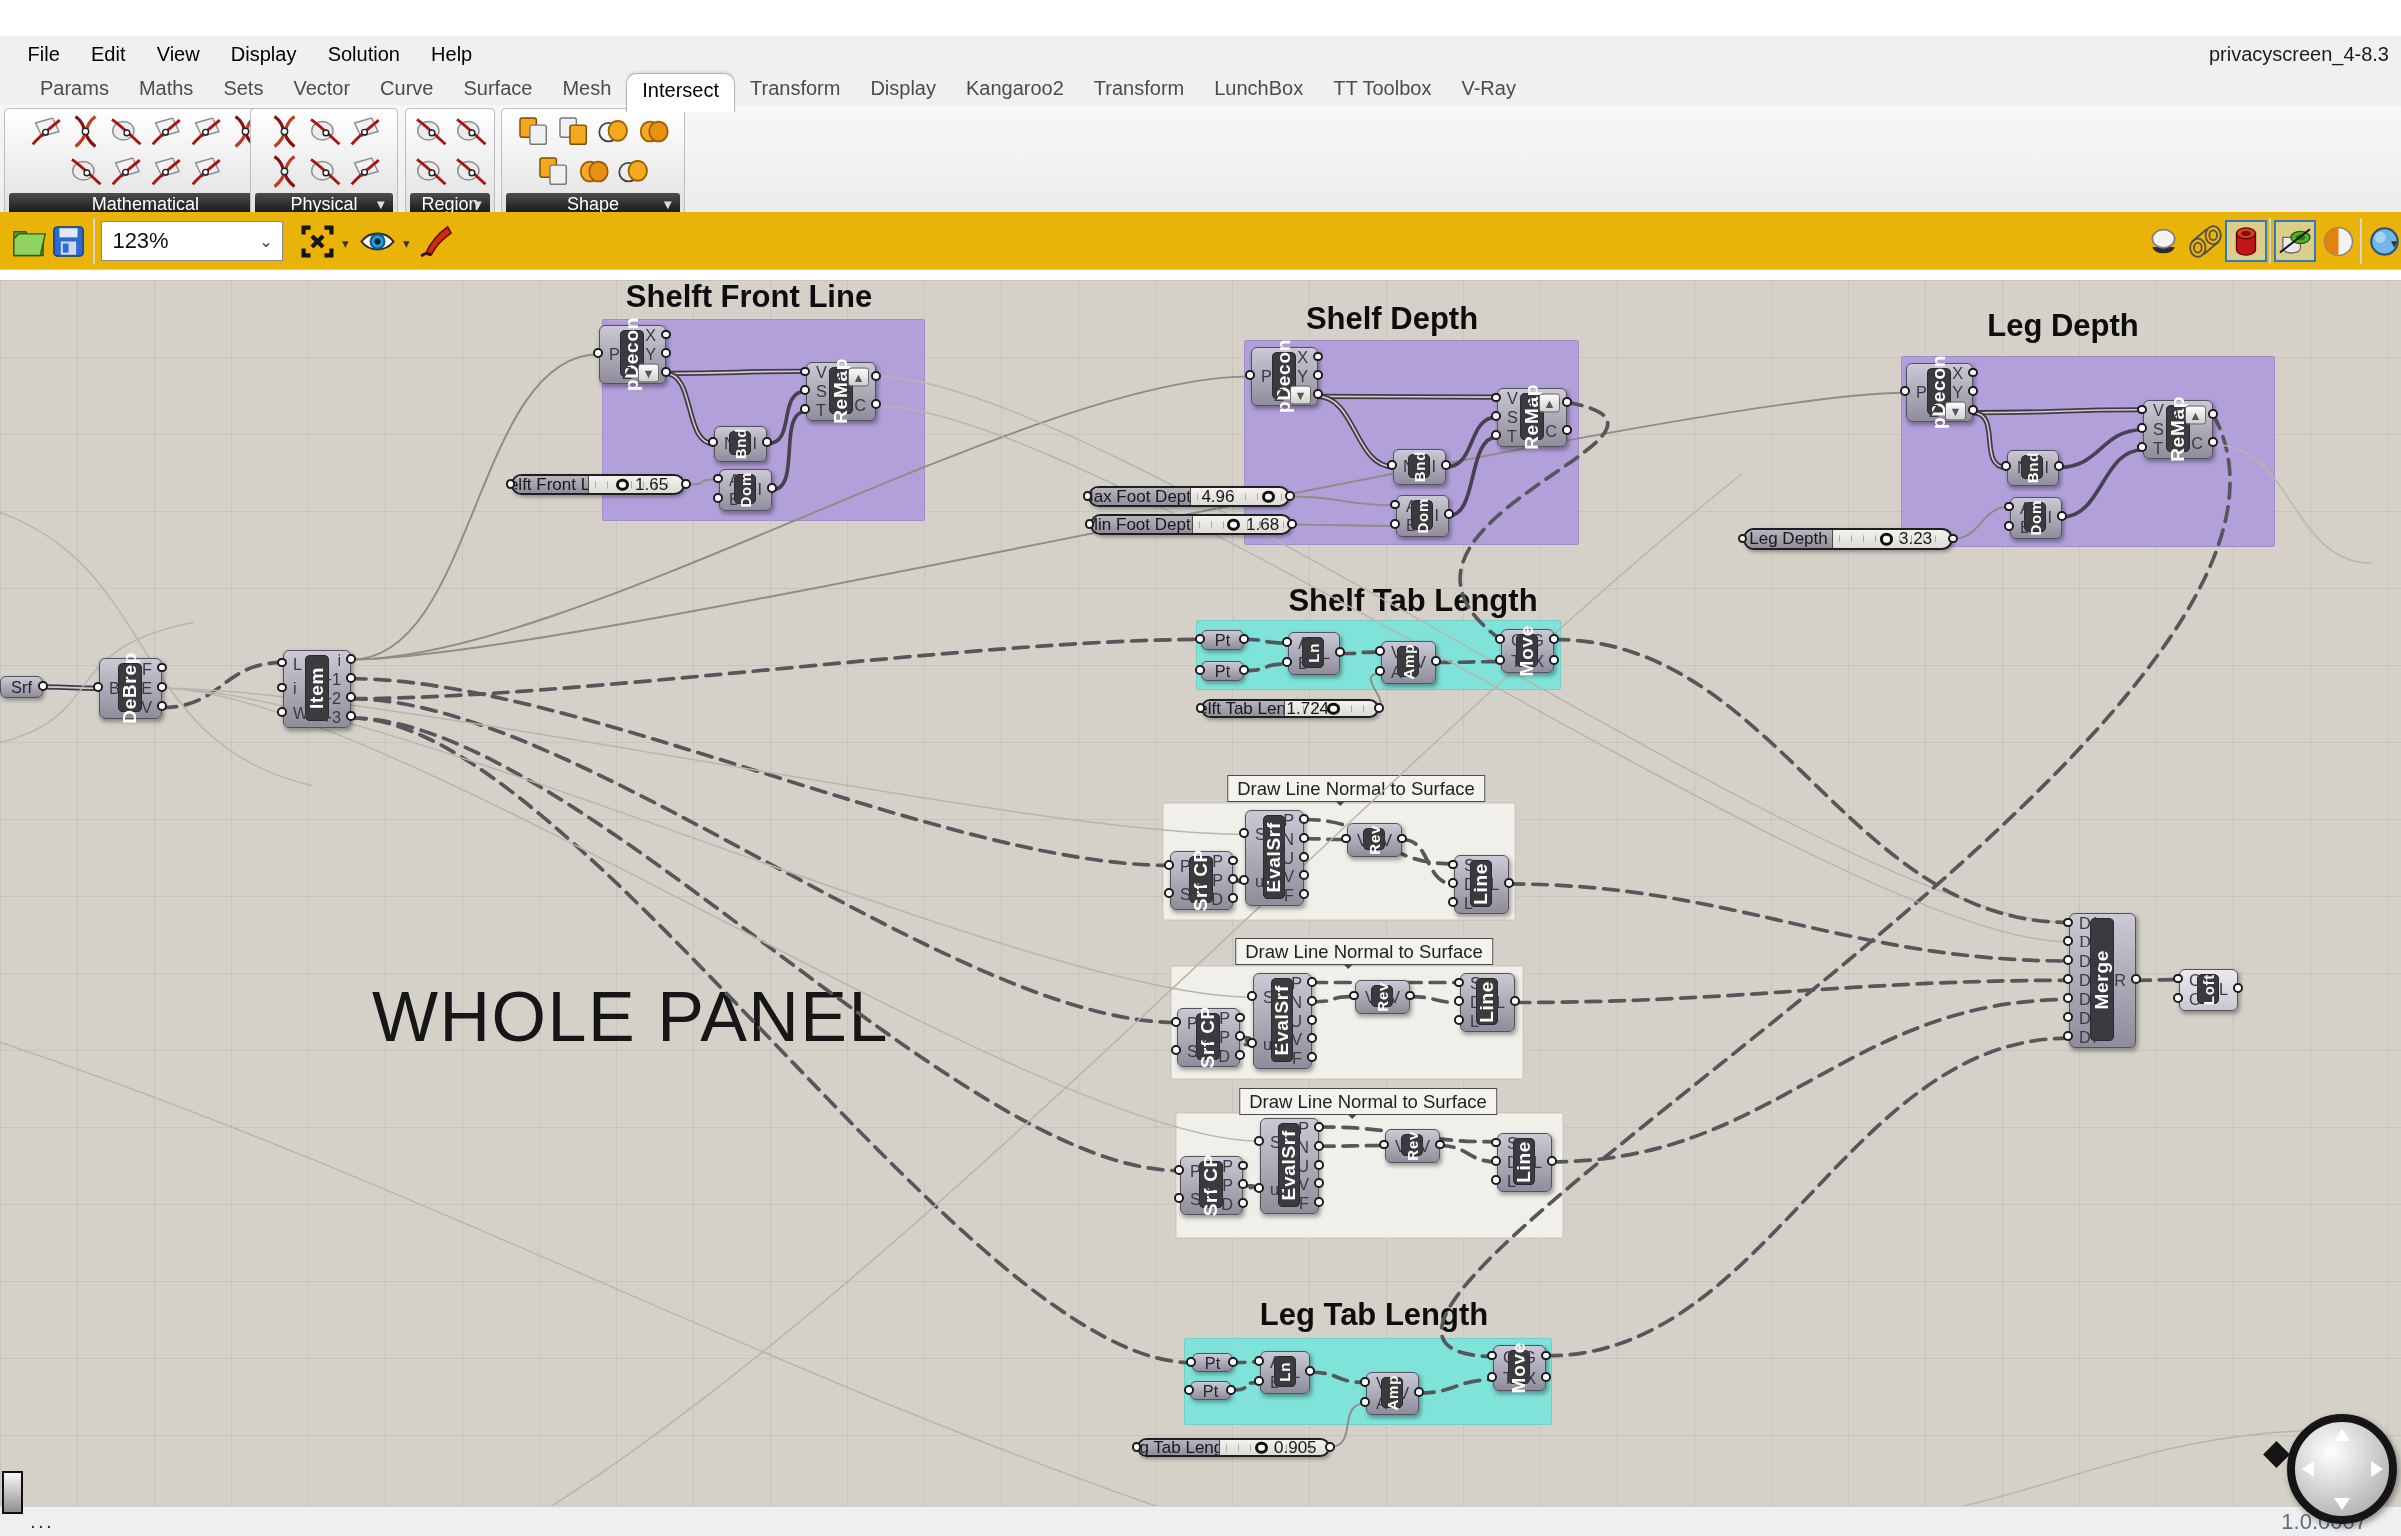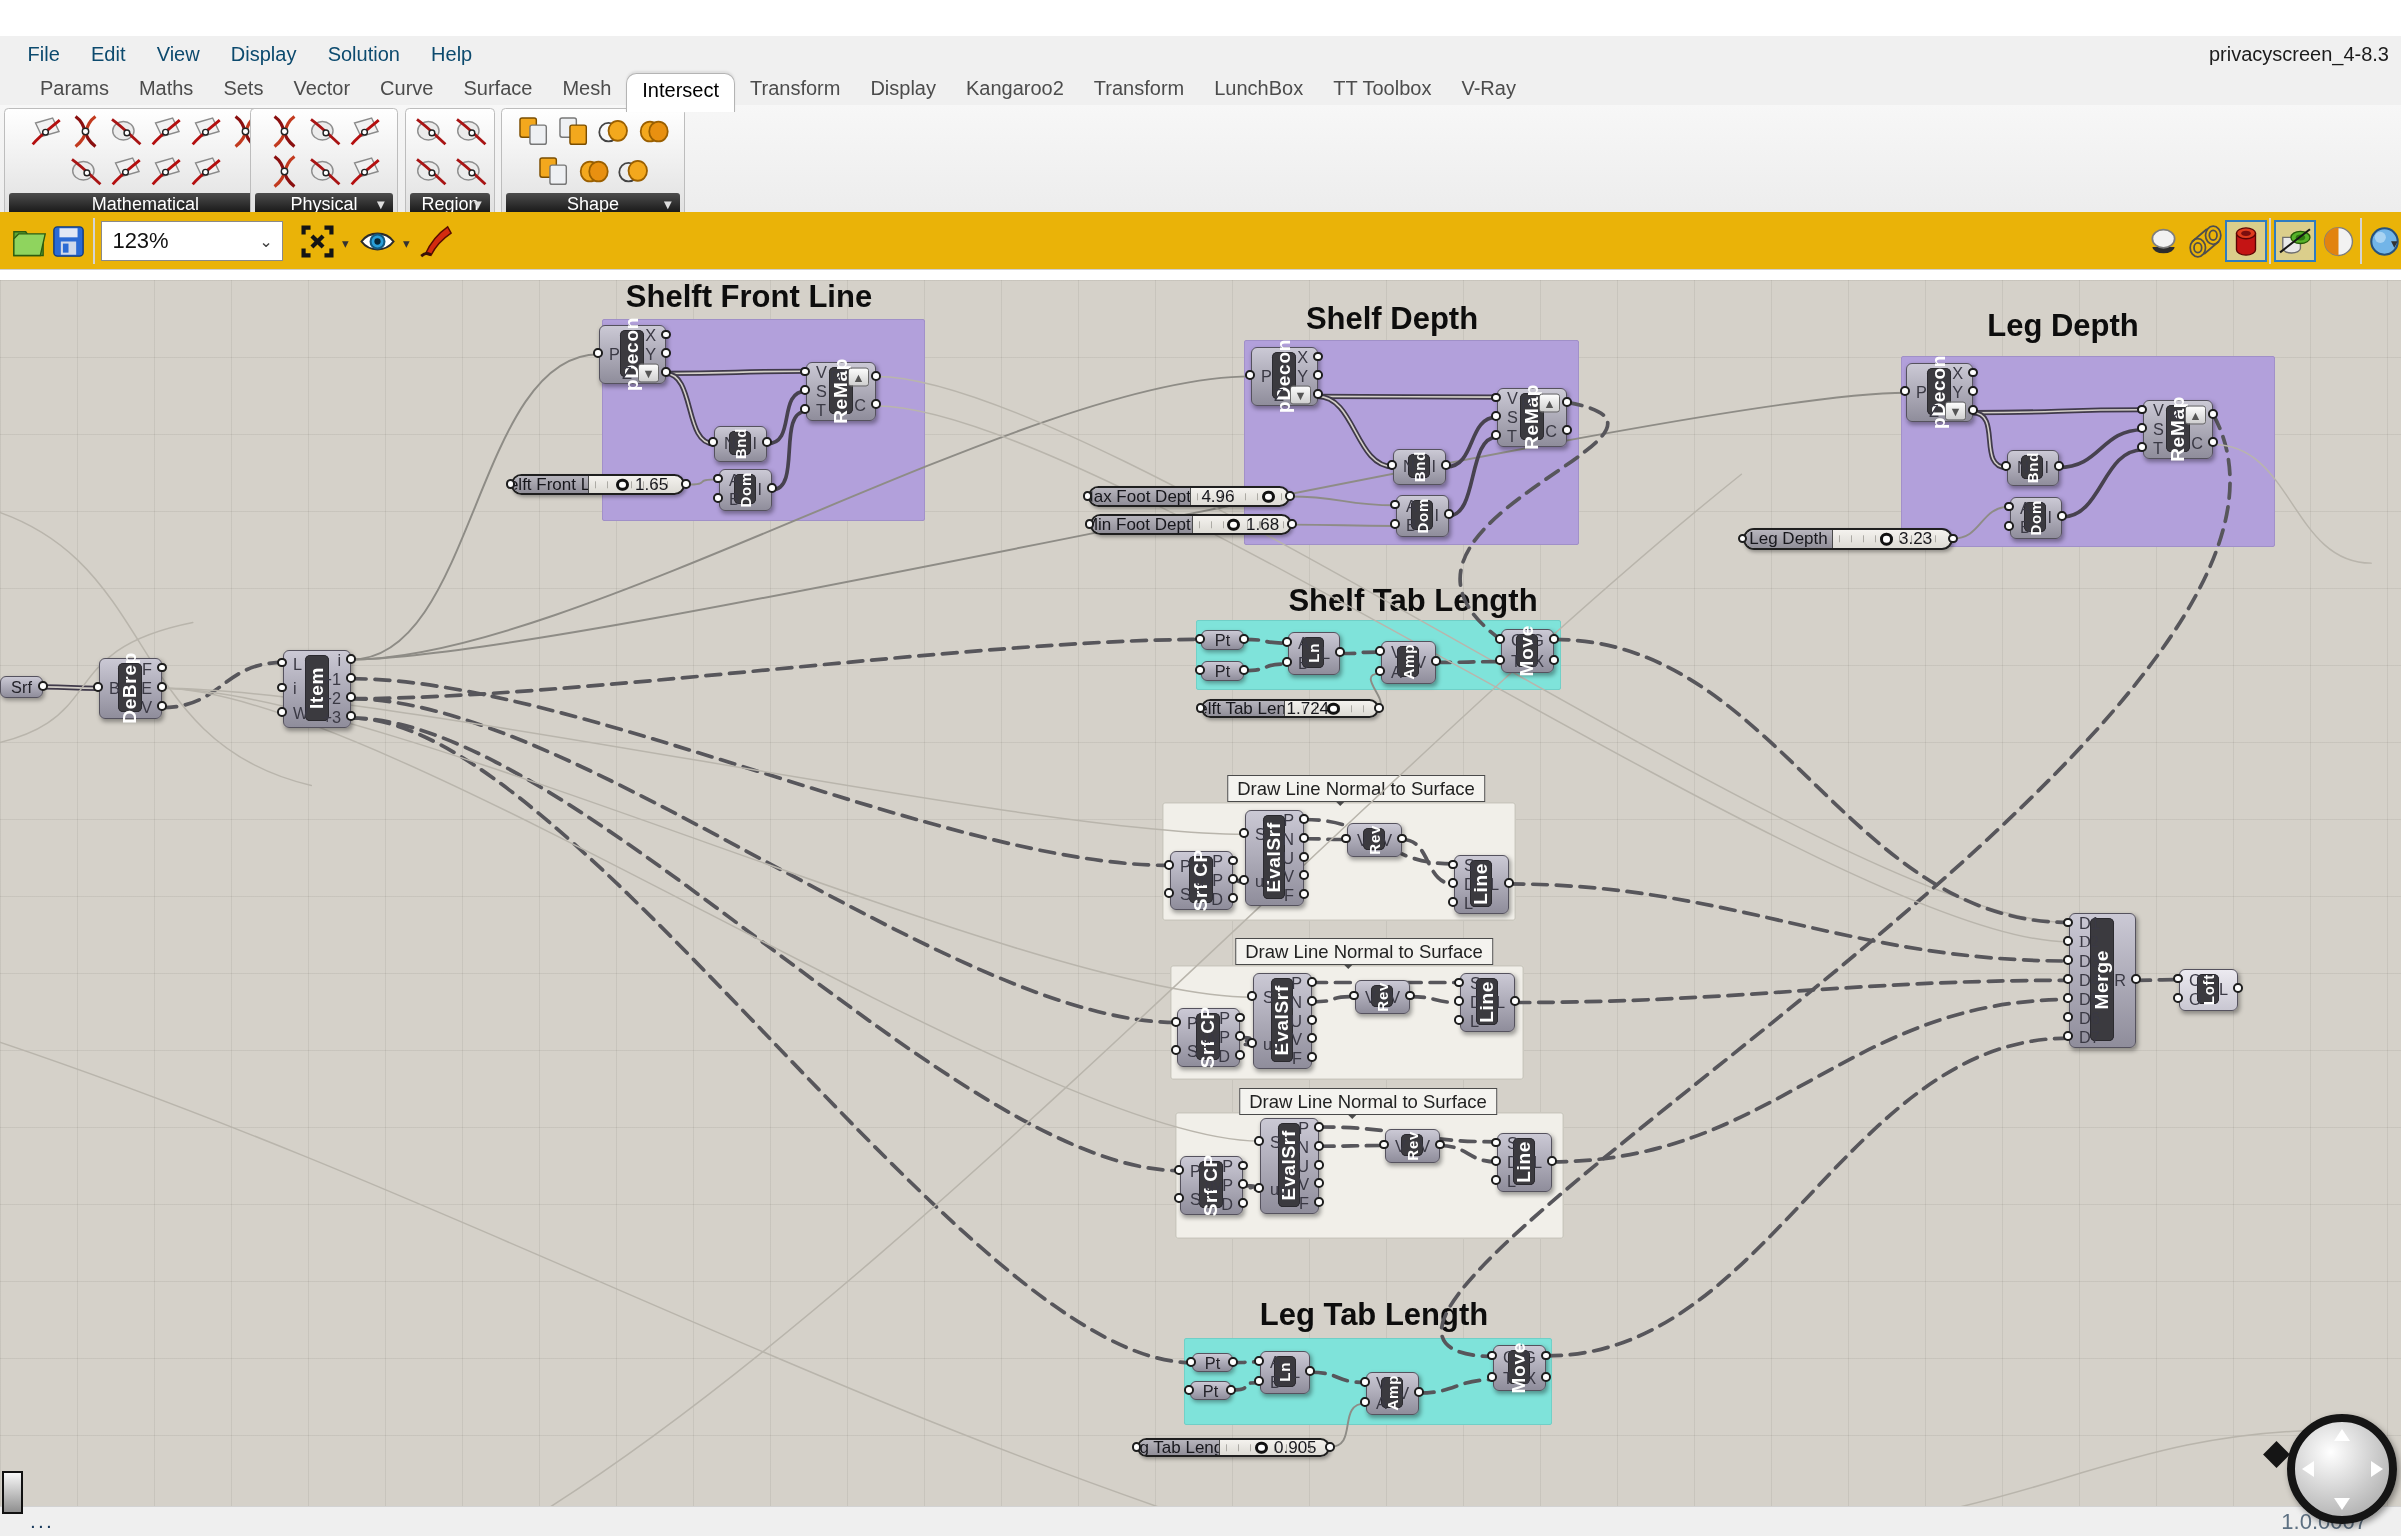--- a/index.html
+++ b/index.html
@@ -11,21 +11,21 @@
   #titlebar { position:absolute; top:0; left:0; width:100%; height:36px; background:#ffffff; }
   #title-text { position:absolute; left:12px; top:0; line-height:36px; font-size:19px; color:#1b1b1b; }
   .winbtn { position:absolute; top:0; width:47px; height:36px; display:flex; align-items:center; justify-content:center; font-size:21px; color:#222; }
   #btn-min { left:2205px; } #btn-restore { left:2272px; } #btn-close { left:2342px; }
   .restore-glyph { position:relative; width:18px; height:18px; }
   .restore-glyph:before { content:""; position:absolute; left:3.7px; top:0; width:13.3px; height:13.3px; border:2.2px solid #222; }
   .restore-glyph:after { content:""; position:absolute; left:0; top:4.4px; width:13.3px; height:13.3px; border:2.2px solid #222; background:#fff; }
 
   
   #menubar { position:absolute; top:36px; left:0; width:100%; height:37px; background:#f0f0f0; display:flex; align-items:center; padding-left:12px; }
-  .menu-item { font-size:20px; color:#0c4a6e; padding:0 15.6px; line-height:37px; }
+  .menu-item { font-size:20px; color:#000000; padding:0 15.6px; line-height:37px; }
   #doc-label { position:absolute; right:12px; top:0; line-height:37px; font-size:20px; color:#1c1c1c; }
 
   
   #tabbar { position:absolute; top:73px; left:0; width:100%; height:33px; background:#f0f0f0; display:flex; align-items:flex-end; padding-left:25px; }
   .tab { font-size:20px; color:#4c4c4c; padding:4.4px 15px 6px; position:relative; }
   .tab.active { background:#ffffff; color:#000; border:0.7px solid #b4b4b4; border-bottom:none; border-radius:10.4px 10.4px 0 0; z-index:3; padding-bottom:10.4px; margin-bottom:-6px; box-shadow:0 -1.5px 2.2px rgba(0,0,0,.08); }
 
   
   #ribbon { position:absolute; top:105px; left:0; width:100%; height:117px; background:linear-gradient(#f7f7f7,#ececec); border-bottom:0.7px solid #d6d6d6; }
   .panel { position:absolute; top:3px; height:111px; background:linear-gradient(#ffffff,#dfdfdf); border:0.7px solid #bdbdbd; border-radius:4.4px; }
@@ -450,20 +450,21 @@
         <div class="group g-cyan" style="left: 1196px; top: 620px; width: 365px; height: 70px;"></div>
         <div class="gtitle" style="left: 1413px; top: 583px;">Shelf Tab Length</div>
         <div class="group g-cyan" style="left: 1184px; top: 1338px; width: 368px; height: 87px;"></div>
         <div class="gtitle" style="left: 1374px; top: 1297px;">Leg Tab Length</div>
         <div class="group g-white" style="left: 1162px; top: 802px; width: 354px; height: 119px;"></div>
         <div class="group g-white" style="left: 1170px; top: 965px; width: 354px; height: 115px;"></div>
         <div class="group g-white" style="left: 1175px; top: 1112px; width: 389px; height: 127px;"></div>
         <div class="gtag" style="left: 1356px; top: 775px;">Draw Line Normal to Surface</div>
         <div class="gtag" style="left: 1364px; top: 938px;">Draw Line Normal to Surface</div>
         <div class="gtag" style="left: 1368px; top: 1088px;">Draw Line Normal to Surface</div>
+        <div class="bigtext" style="left: 372px; top: 977px; font-size: 70px;">WHOLE PANEL</div>
         <svg id="wires" viewBox="0 0 3240 2073">
           <path d="M58,927 C98,927 93,929 133,929" fill="none" stroke="#403a4a" stroke-width="7" stroke-linecap="round"></path>
           <path d="M58,927 C98,927 93,929 133,929" fill="none" stroke="#d2cec7" stroke-width="2.2" stroke-linecap="round"></path>
           <path d="M218,955 C300,955 300,894 382,894" fill="none" stroke="#57565b" stroke-width="5" stroke-linecap="round" stroke-dasharray="20 12"></path>
           <path d="M474,890 C641,890 641,478 808,478" fill="none" stroke="#8e8c86" stroke-width="2.6" stroke-linecap="round"></path>
           <path d="M474,890 C774,890 1388,508 1688,508" fill="none" stroke="#8e8c86" stroke-width="2.6" stroke-linecap="round"></path>
           <path d="M474,890 C774,890 2272,530 2572,530" fill="none" stroke="#8e8c86" stroke-width="2.6" stroke-linecap="round"></path>
           <path d="M474,916 C774,916 1278,1168 1578,1168" fill="none" stroke="#57565b" stroke-width="5" stroke-linecap="round" stroke-dasharray="20 12"></path>
           <path d="M474,943 C774,943 1288,1380 1588,1380" fill="none" stroke="#57565b" stroke-width="5" stroke-linecap="round" stroke-dasharray="20 12"></path>
           <path d="M474,969 C774,969 1292,1580 1592,1580" fill="none" stroke="#57565b" stroke-width="5" stroke-linecap="round" stroke-dasharray="20 12"></path>

